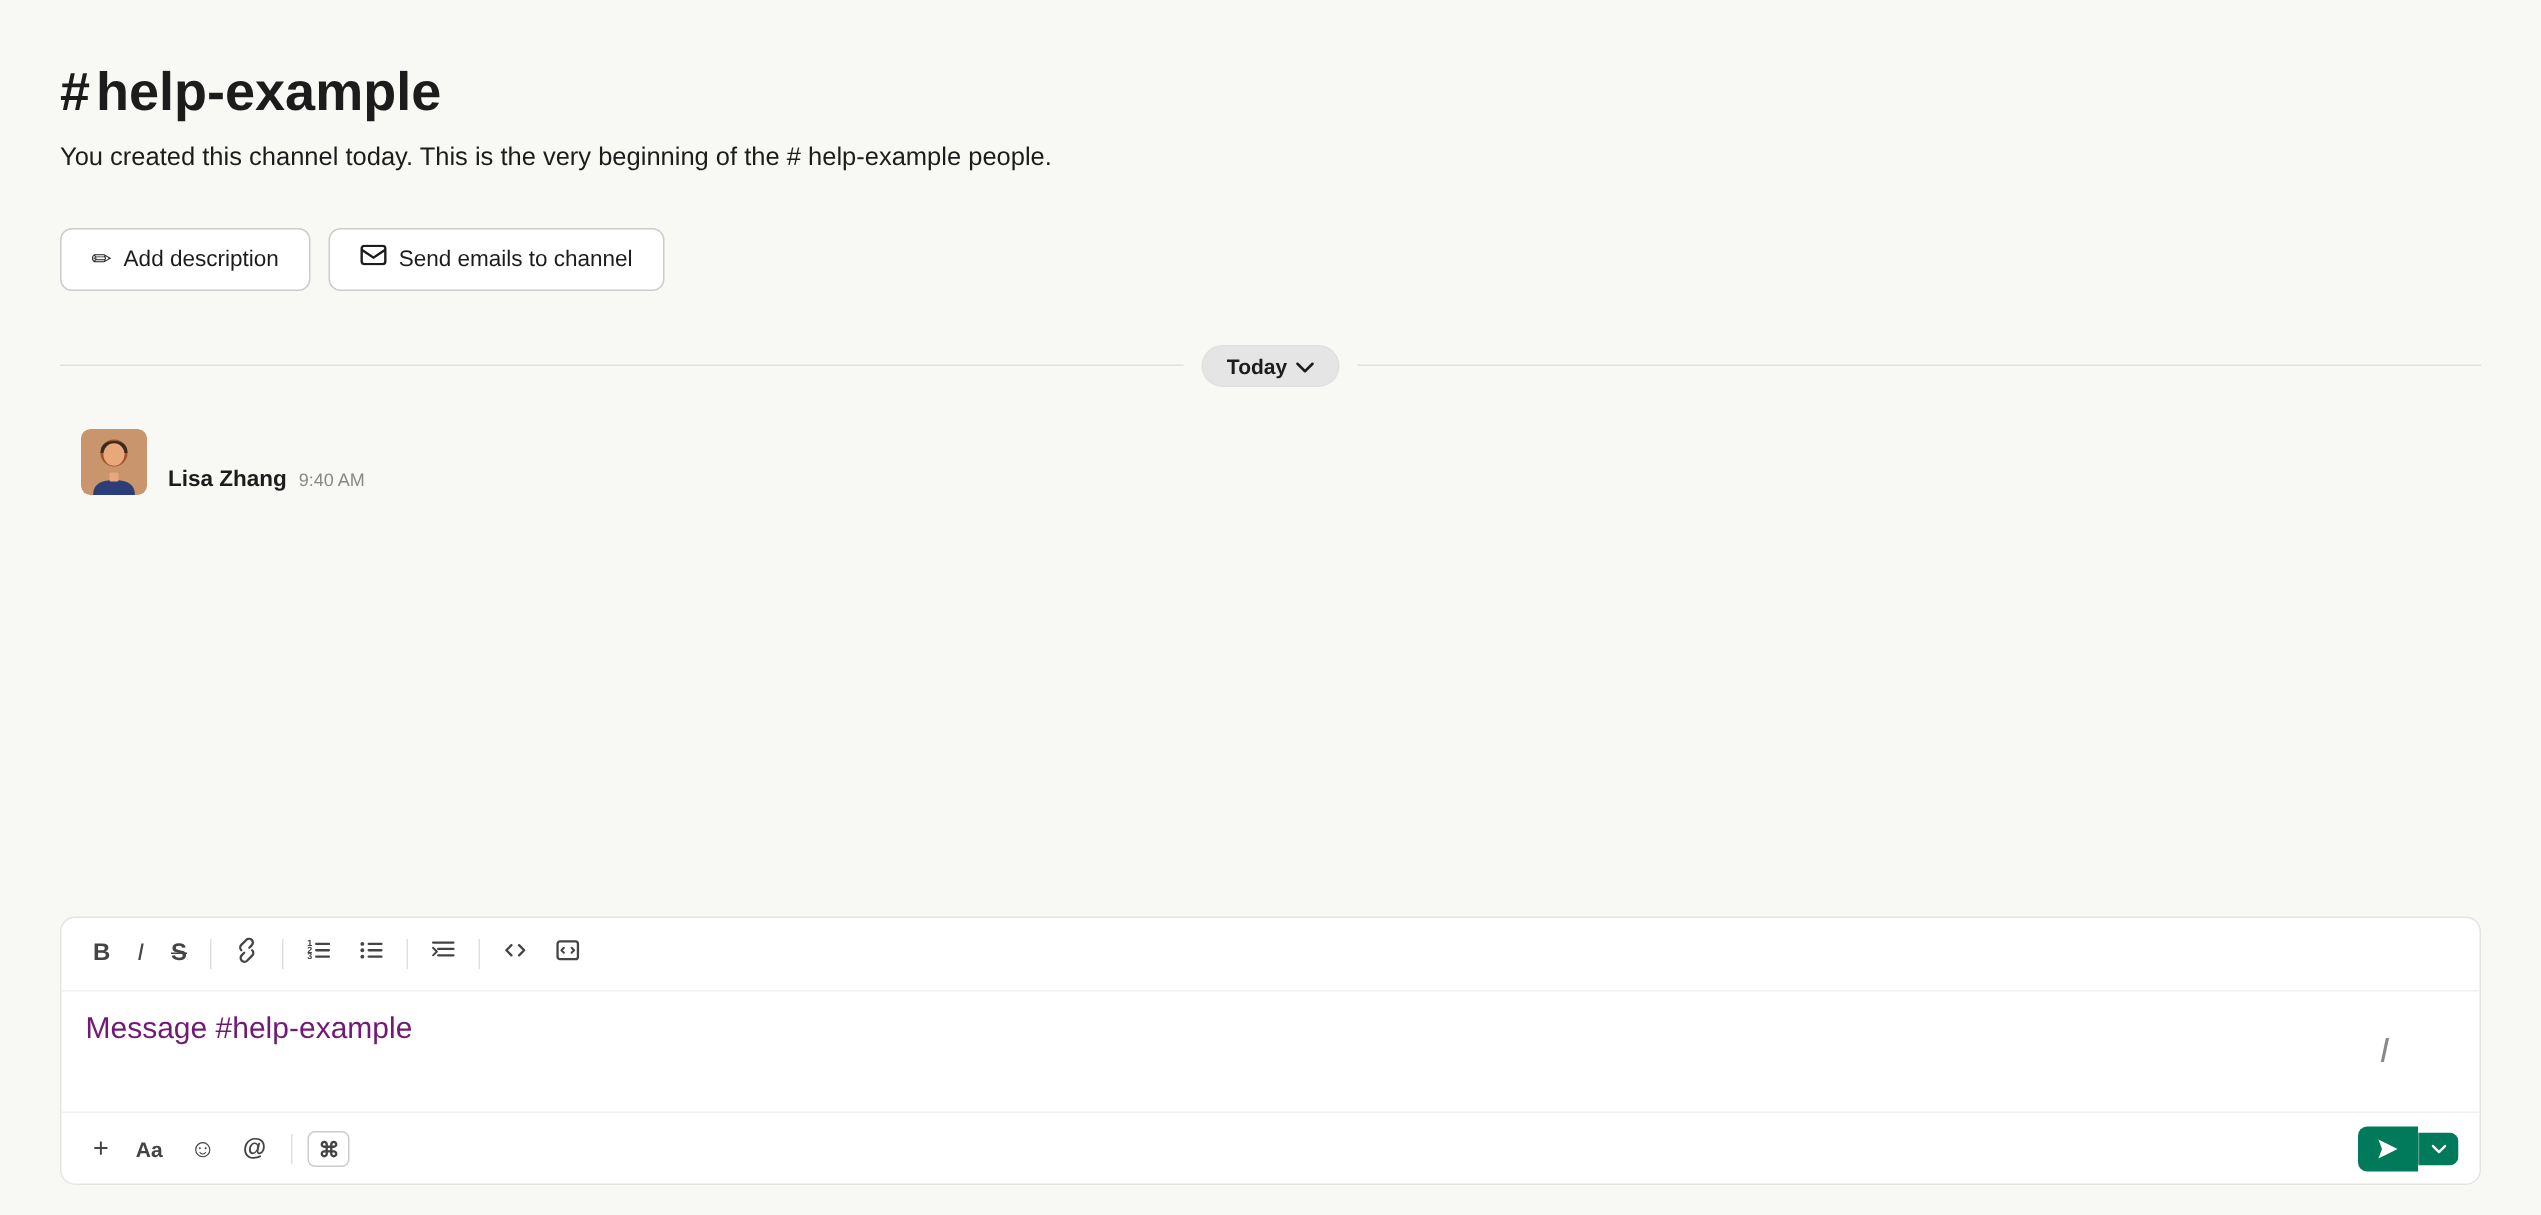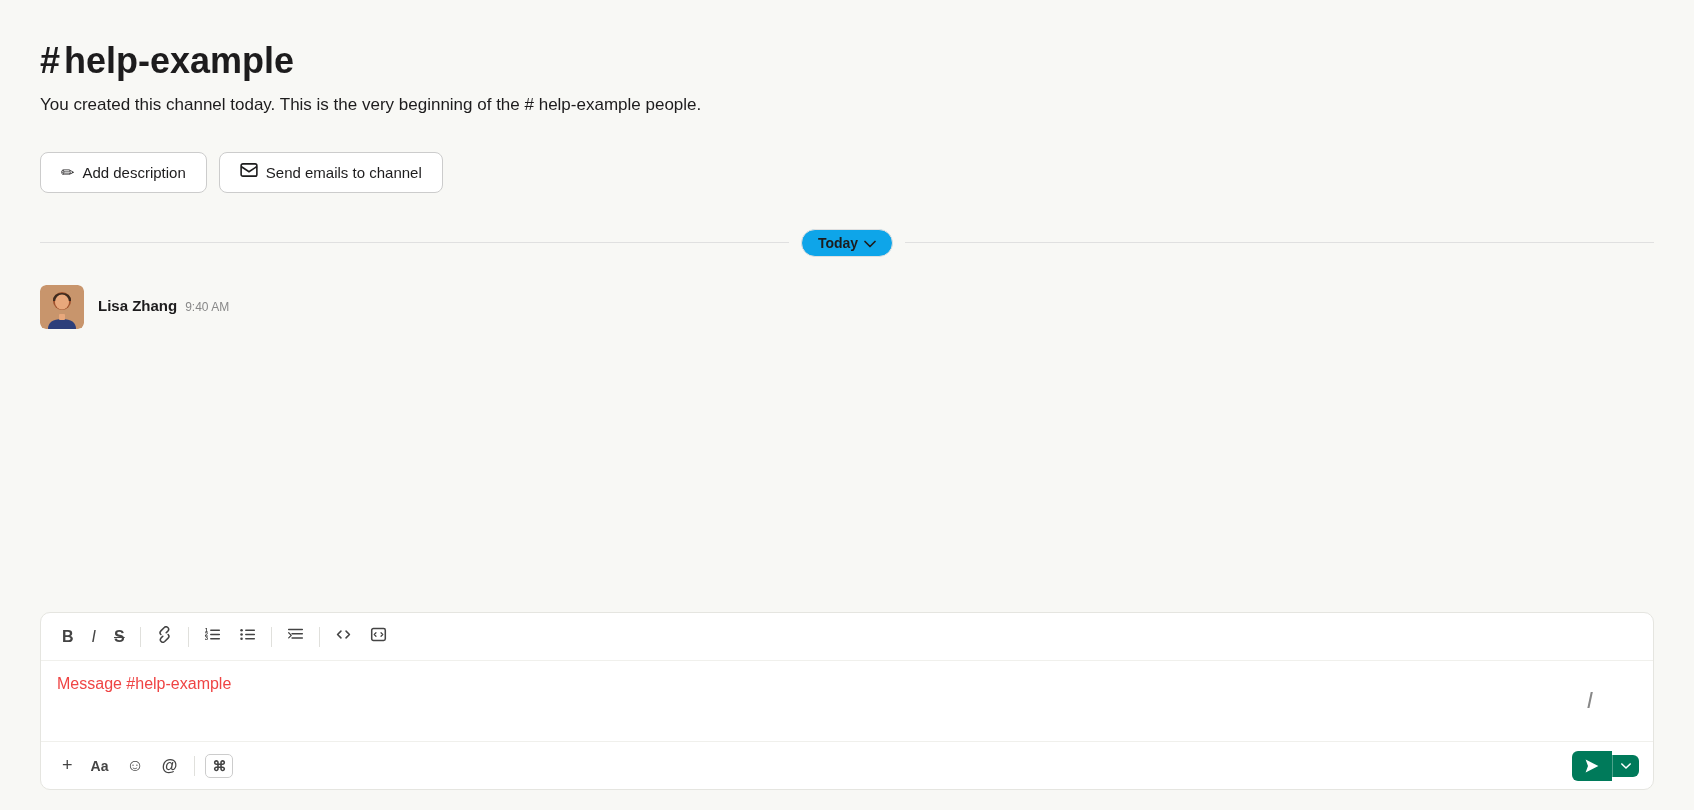--- a/index.html
+++ b/index.html
@@ -84,31 +84,32 @@
     .divider-badge {
       display: flex;
       align-items: flex-start;
       gap: 6px;
       padding: 5px 16px;
       border: 1.5px solid #e0e0e0;
       border-radius: 20px;
       font-size: 14px;
       font-weight: 600;
       color: #1d1c1d;
-      background: #0ea5e9;
+      background: #e5e5e5;
       cursor: pointer;
       margin: 0 12px;
       white-space: nowrap;
     }
 
     .message-item {
       display: flex;
-      align-items: center;
+      align-items: flex-end;
       gap: 14px;
       margin-bottom: 30px;
+      margin-left: 14px;
     }
 
     
     .avatar-svg {
       width: 44px;
       height: 44px;
       border-radius: 6px;
       flex-shrink: 0;
       overflow: hidden;
     }
@@ -180,22 +181,22 @@
 
     .compose-body {
       padding: 14px 16px;
       min-height: 80px;
       display: flex;
       align-items: flex-start;
       position: relative;
     }
 
     .compose-placeholder {
-      font-size: 16px;
-      color: #ef4444;
+      font-size: 20px;
+      color: #701a75;
       pointer-events: none;
       user-select: none;
     }
 
     .cursor-indicator {
       position: absolute;
       right: 60px;
       top: 50%;
       transform: translateY(-50%);
       font-size: 22px;

